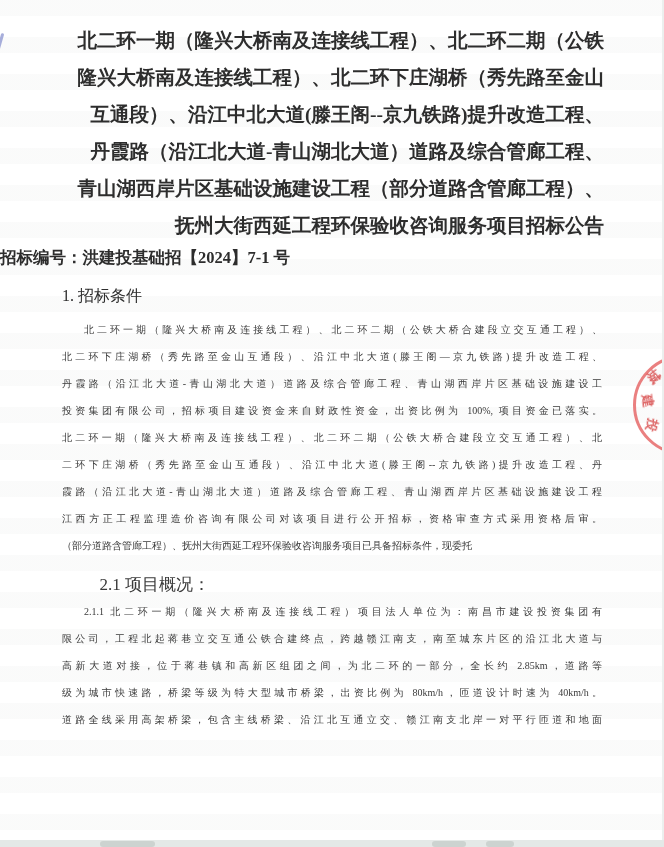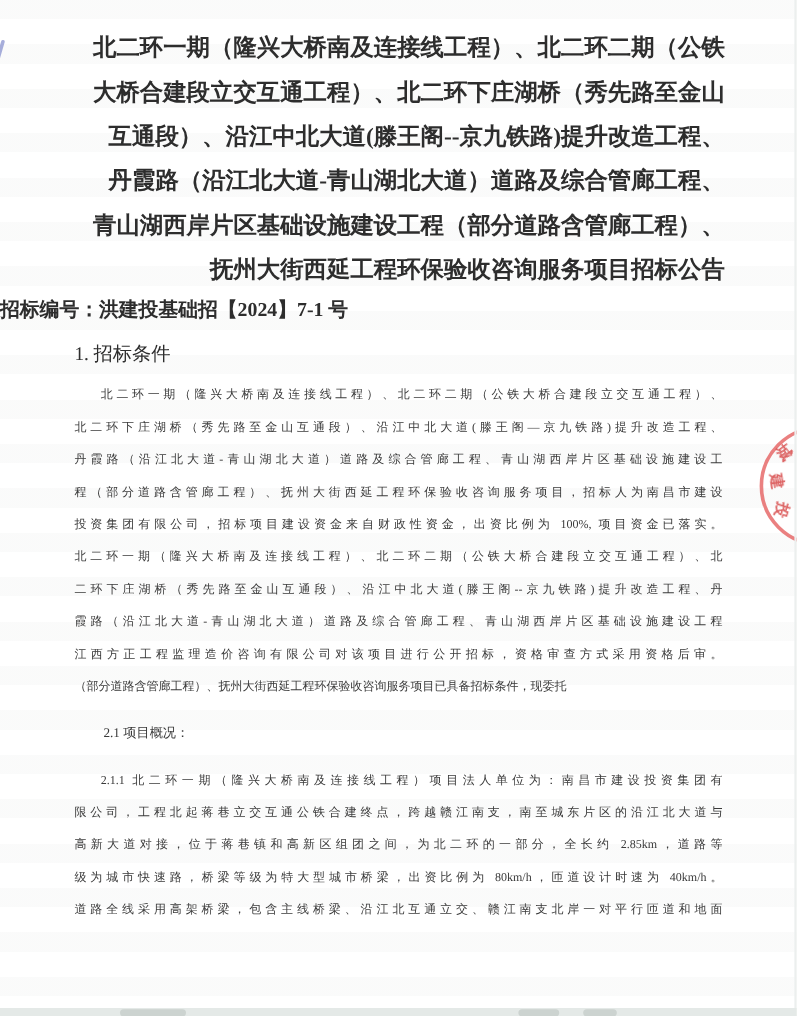--- a/index.html
+++ b/index.html
@@ -43,22 +43,22 @@
   .para .line{
     font-size:10px;
     line-height:27px;
     text-align:justify;
     text-align-last:justify;
     color:#3a3a3a;
   }
   .para .line:first-child{text-indent:2.2em;}
   .para.endflush .line:last-child{text-align-last:left;}
   .subheading{
-    margin:12px 0 12px;
-    font-size:11px;
+    margin:12px 0 0;
+    font-size:17px;
     line-height:27px;
     text-indent:2.2em;
     color:#3a3a3a;
   }
   .para.tight{margin-top:0;}
   
   .seal{
     position:absolute;
     left:633px;top:355px;width:94px;height:94px;
     border:3.5px solid rgba(228,92,92,0.78);
@@ -98,38 +98,37 @@
     background:#ecefee;
   }
 </style>
 </head>
 <body>
 
 <div class="page">
 
   <div class="title">
       <div class="title-line">北二环一期（隆兴大桥南及连接线工程）、北二环二期（公铁</div>
-      <div class="title-line">大桥合建段立交互通工程）、北二环下庄湖桥（秀先路至金山</div>
+      <div class="title-line">隆兴大桥南及连接线工程）、北二环下庄湖桥（秀先路至金山</div>
       <div class="title-line">互通段）、沿江中北大道(滕王阁--京九铁路)提升改造工程、</div>
       <div class="title-line">丹霞路（沿江北大道-青山湖北大道）道路及综合管廊工程、</div>
       <div class="title-line">青山湖西岸片区基础设施建设工程（部分道路含管廊工程）、</div>
       <div class="title-line">抚州大街西延工程环保验收咨询服务项目招标公告</div>
     </div>
 
   <p class="tender-no">招标编号：洪建投基础招【2024】7-1 号</p>
 
   <div class="content">
 
     <p class="sec-heading">1. 招标条件</p>
 
     <div class="para endflush">
         <div class="line">北二环一期（隆兴大桥南及连接线工程）、北二环二期（公铁大桥合建段立交互通工程）、</div>
         <div class="line">北二环下庄湖桥（秀先路至金山互通段）、沿江中北大道(滕王阁—京九铁路)提升改造工程、</div>
         <div class="line">丹霞路（沿江北大道-青山湖北大道）道路及综合管廊工程、青山湖西岸片区基础设施建设工</div>
-        <div class="line">程（部分道路含管廊工程）、抚州大街西延工程环保验收咨询服务项目，招标人为南昌市建设</div>
         <div class="line">投资集团有限公司，招标项目建设资金来自财政性资金，出资比例为 100%, 项目资金已落实。</div>
         <div class="line">北二环一期（隆兴大桥南及连接线工程）、北二环二期（公铁大桥合建段立交互通工程）、北</div>
         <div class="line">二环下庄湖桥（秀先路至金山互通段）、沿江中北大道(滕王阁--京九铁路)提升改造工程、丹</div>
         <div class="line">霞路（沿江北大道-青山湖北大道）道路及综合管廊工程、青山湖西岸片区基础设施建设工程</div>
         <div class="line">江西方正工程监理造价咨询有限公司对该项目进行公开招标，资格审查方式采用资格后审。</div>
         <div class="line">（部分道路含管廊工程）、抚州大街西延工程环保验收咨询服务项目已具备招标条件，现委托</div>
       </div>
 
 
     <p class="subheading">2.1 项目概况：</p>

